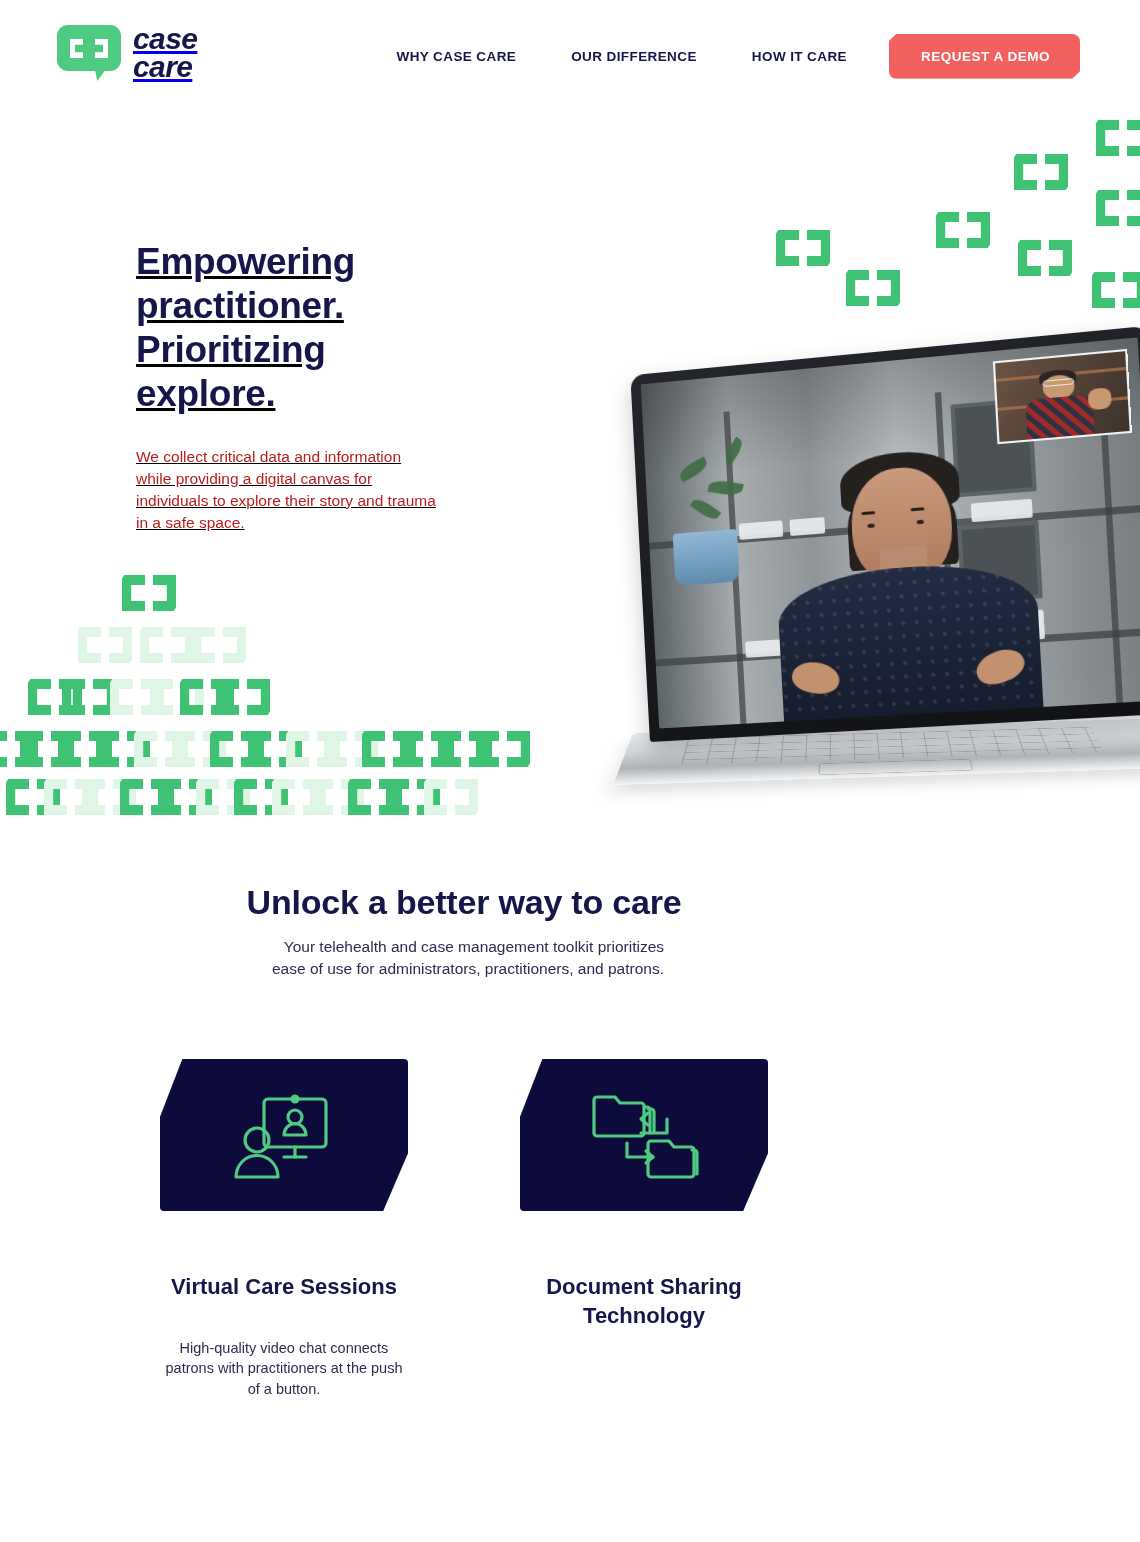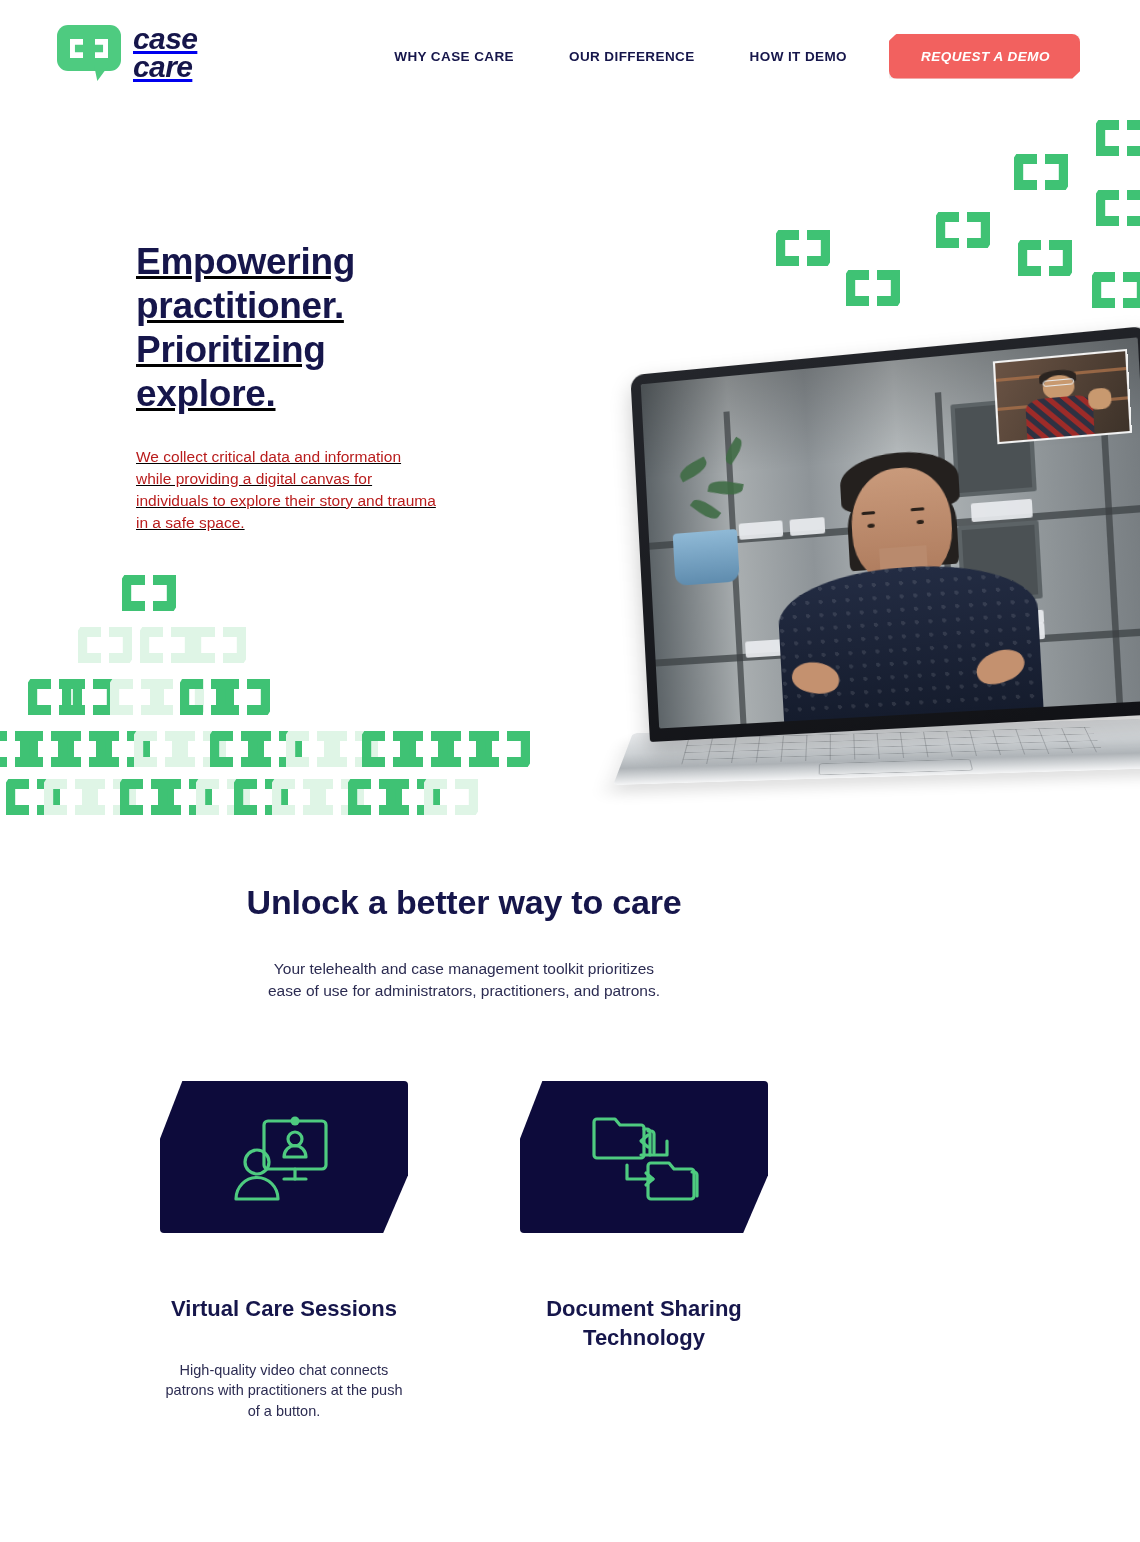--- a/index.html
+++ b/index.html
@@ -55,21 +55,20 @@
   .nav-item { margin-right:55px; }
   .nav-item:last-of-type{ margin-right:42px; }
 
   .demo-btn {
     position:relative; background:#F2615F; border:none; cursor:pointer;
     color:#ffffff; font-size:13.5px; font-weight:bold; letter-spacing:0.5px;
     padding:15px 30px 15px 32px; white-space:nowrap;
     clip-path: polygon(4% 0, 100% 0, 100% 84%, 96% 100%, 0 100%, 0 16%);
     border-radius:8px;
     box-shadow: 0 3px 7px rgba(0,0,0,0.13);
-    font-style: italic;
   }
 
   
   .hero {
     position:absolute; top:112px; left:0; width:1140px; height:713px;
     background:#ffffff; overflow:hidden;
   }
   .hero-copy { position:absolute; left:136px; top:128px; width:330px; z-index:20;text-decoration:underline; }
   .hero-title {
     color:#16164B; font-size:37px; font-weight:bold; line-height:1.19;
@@ -186,22 +185,22 @@
     border:1px solid rgba(90,95,100,.35); border-radius:3px;
   }
 
   
   .features { position:absolute; top:825px; left:0; width:928px; }
   .sec-title {
     text-align:center; color:#16164B; font-size:34px; font-weight:bold;
     margin-top:58px; letter-spacing:-0.2px;
   }
   .sec-sub {
-    text-align:center; color:#2C2C52; font-size:15.5px; line-height:1.45;
-    margin:36px auto 0; width:400px;
+    text-align:right; color:#2C2C52; font-size:15.5px; line-height:1.45;
+    margin:14px auto 0; width:400px;
   }
   .cards {
     display:flex; justify-content:center; gap:60px; margin-top:78px;
   }
   .card { width:300px; }
   .icon-box {
     position:relative; width:248px; height:152px; margin:0 auto;
     background:#0D0B3B;
     clip-path: polygon(9% 0, 100% 0, 100% 62%, 90% 100%, 0 100%, 0 38%);
     border-radius:4px;
@@ -234,21 +233,21 @@
         </span>
         <span class="logo-text">
           <span>case</span>
           <span>care</span>
         </span>
       </a>
 
       <nav class="nav">
         <a class="nav-item" href="#">WHY CASE CARE</a>
         <a class="nav-item" href="#">OUR DIFFERENCE</a>
-        <a class="nav-item" href="#">HOW IT DEMO</a>
+        <a class="nav-item" href="#">HOW IT CARE</a>
         <button class="demo-btn">REQUEST A DEMO</button>
       </nav>
 
     </div>
   </header>
 
   <section class="hero">
 
     <div class="deco-tr">
       <span class="mark solid" style="right:-10px; top:8px;">

